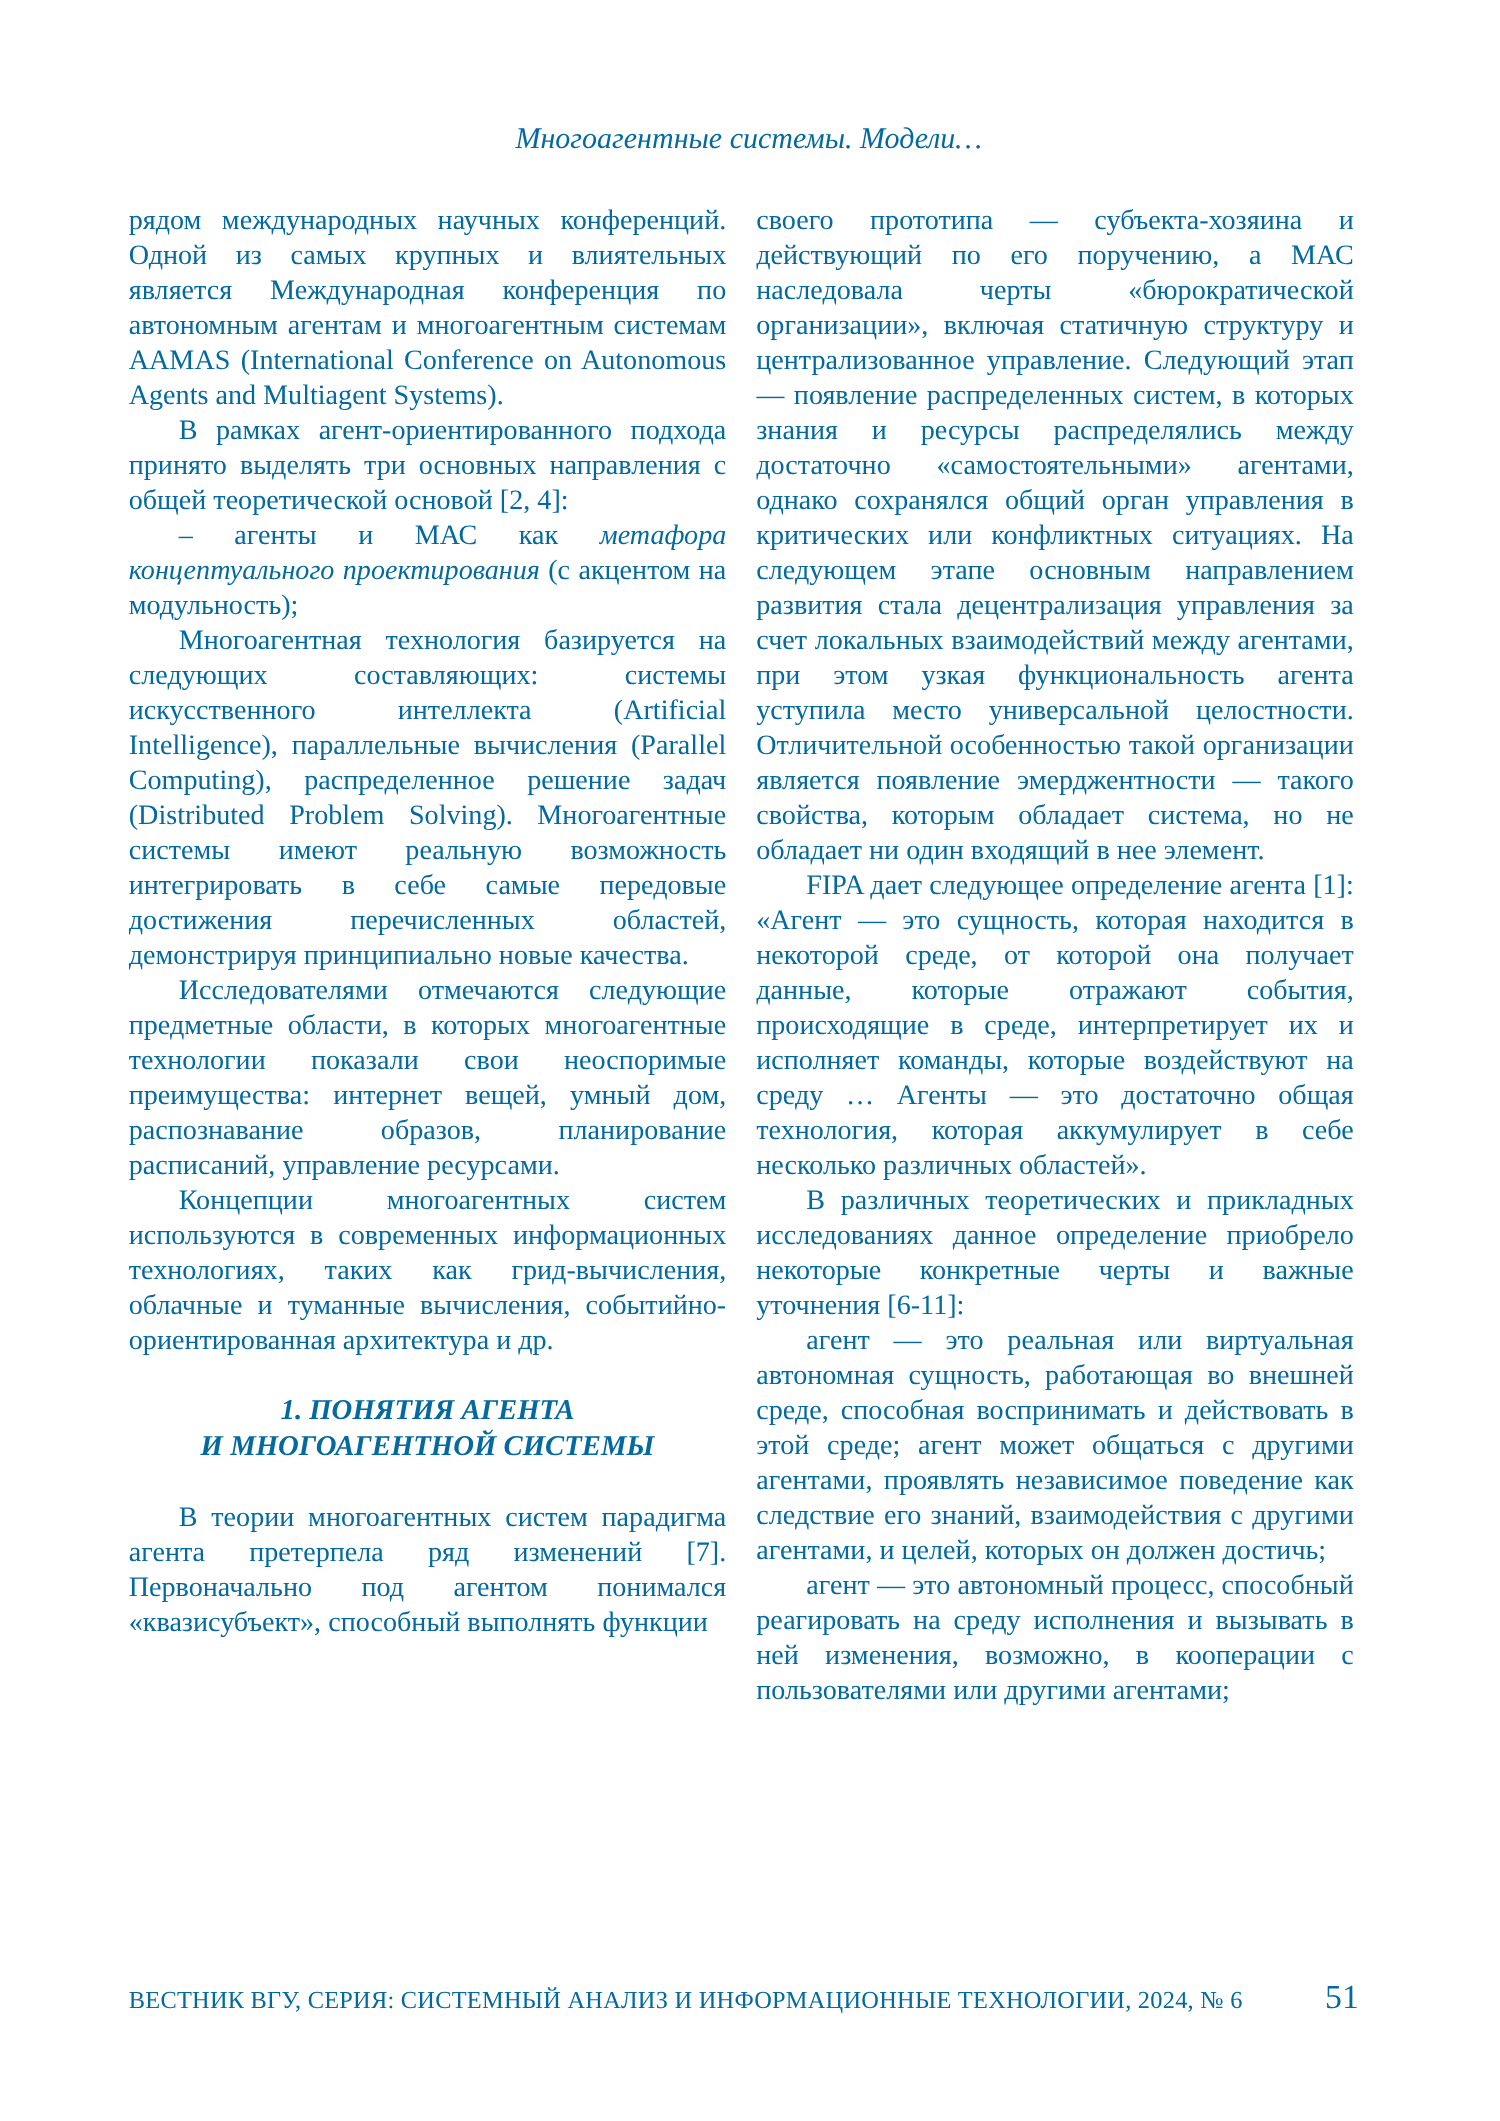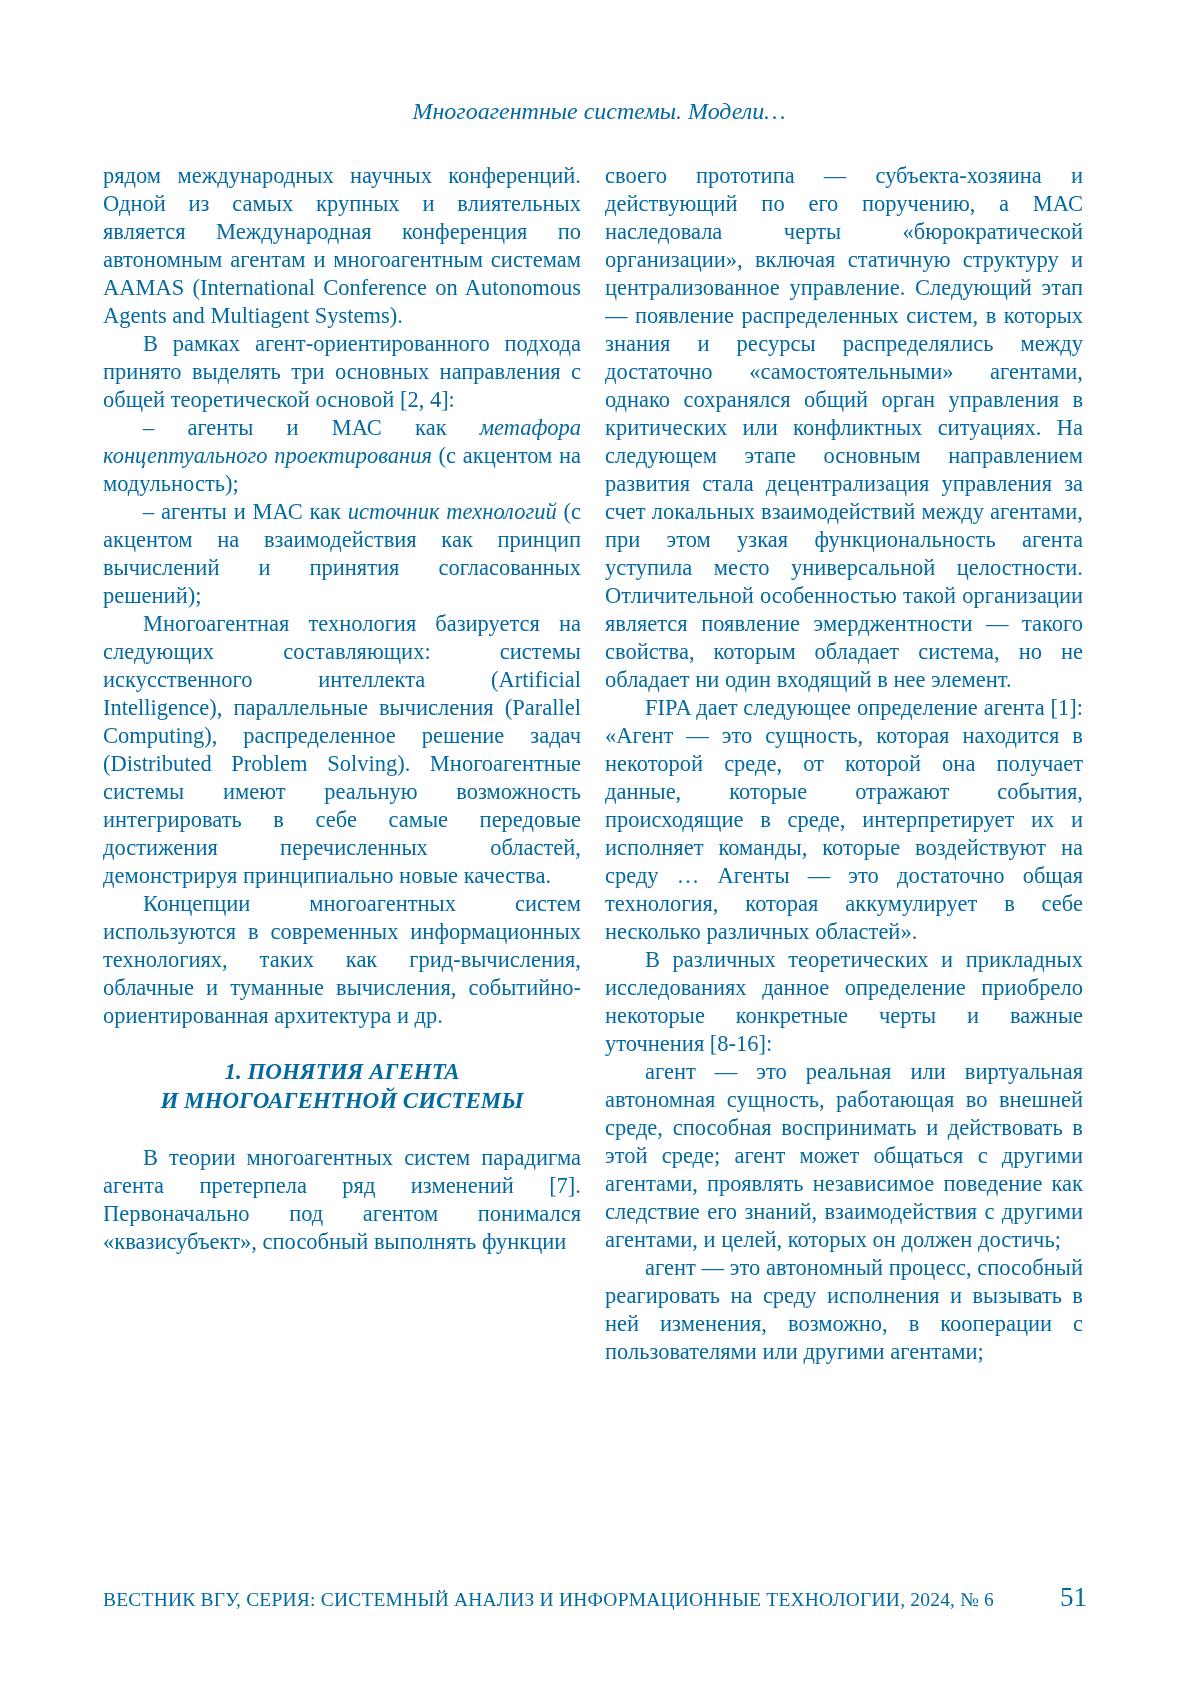--- a/index.html
+++ b/index.html
@@ -82,30 +82,30 @@
 
 <div class="page">
 
   <div class="running-head">Многоагентные системы. Модели…</div>
 
   <div class="columns">
     <div class="column">
         <p class="para"><span>рядом международных научных конференций. Одной из самых крупных и влиятельных является Международная конференция по автономным агентам и многоагентным системам AAMAS (International Conference on Autonomous Agents and Multiagent Systems).</span></p>
         <p class="para indent"><span>В рамках агент-ориентированного подхода принято выделять три основных направления с общей теоретической основой [2, 4]:</span></p>
         <p class="para indent"><span>– агенты и МАС как </span><span class="italic">метафора концептуального проектирования</span><span> (с акцентом на модульность);</span></p>
-        <p class="para indent"><span>– агенты и МАС как </span><span class="italic">источник технологий</span><span> (с акцентом на взаимодействия как принцип вычислений и принятия согласованных решений);</span></p>
         <p class="para indent"><span>Многоагентная технология базируется на следующих составляющих: системы искусственного интеллекта (Artificial Intelligence), параллельные вычисления (Parallel Computing), распределенное решение задач (Distributed Problem Solving). Многоагентные системы имеют реальную возможность интегрировать в себе самые передовые достижения перечисленных областей, демонстрируя принципиально новые качества.</span></p>
+        <p class="para indent"><span>Исследователями отмечаются следующие предметные области, в которых многоагентные технологии показали свои неоспоримые преимущества: интернет вещей, умный дом, распознавание образов, планирование расписаний, управление ресурсами.</span></p>
         <p class="para indent"><span>Концепции многоагентных систем используются в современных информационных технологиях, таких как грид-вычисления, облачные и туманные вычисления, событийно-ориентированная архитектура и др.</span></p>
         <h2 class="section-heading">1. ПОНЯТИЯ АГЕНТА<br>И МНОГОАГЕНТНОЙ СИСТЕМЫ</h2>
         <p class="para indent"><span>В теории многоагентных систем парадигма агента претерпела ряд изменений [7]. Первоначально под агентом понимался «квазисубъект», способный выполнять функции</span></p>
       </div>
     <div class="column">
         <p class="para"><span>своего прототипа — субъекта-хозяина и действующий по его поручению, а МАС наследовала черты «бюрократической организации», включая статичную структуру и централизованное управление. Следующий этап — появление распределенных систем, в которых знания и ресурсы распределялись между достаточно «самостоятельными» агентами, однако сохранялся общий орган управления в критических или конфликтных ситуациях. На следующем этапе основным направлением развития стала децентрализация управления за счет локальных взаимодействий между агентами, при этом узкая функциональность агента уступила место универсальной целостности. Отличительной особенностью такой организации является появление эмерджентности — такого свойства, которым обладает система, но не обладает ни один входящий в нее элемент.</span></p>
         <p class="para indent"><span>FIPA дает следующее определение агента [1]: «Агент — это сущность, которая находится в некоторой среде, от которой она получает данные, которые отражают события, происходящие в среде, интерпретирует их и исполняет команды, которые воздействуют на среду … Агенты — это достаточно общая технология, которая аккумулирует в себе несколько различных областей».</span></p>
-        <p class="para indent"><span>В различных теоретических и прикладных исследованиях данное определение приобрело некоторые конкретные черты и важные уточнения [8-16]:</span></p>
+        <p class="para indent"><span>В различных теоретических и прикладных исследованиях данное определение приобрело некоторые конкретные черты и важные уточнения [6-11]:</span></p>
         <p class="para indent"><span>агент — это реальная или виртуальная автономная сущность, работающая во внешней среде, способная воспринимать и действовать в этой среде; агент может общаться с другими агентами, проявлять независимое поведение как следствие его знаний, взаимодействия с другими агентами, и целей, которых он должен достичь;</span></p>
         <p class="para indent"><span>агент — это автономный процесс, способный реагировать на среду исполнения и вызывать в ней изменения, возможно, в кооперации с пользователями или другими агентами;</span></p>
       </div>
   </div>
 
   <div class="footer">
     <span class="footer-journal">ВЕСТНИК ВГУ, СЕРИЯ: СИСТЕМНЫЙ АНАЛИЗ И ИНФОРМАЦИОННЫЕ ТЕХНОЛОГИИ, 2024, № 6</span>
     <span class="footer-page-number">51</span>
   </div>
 

